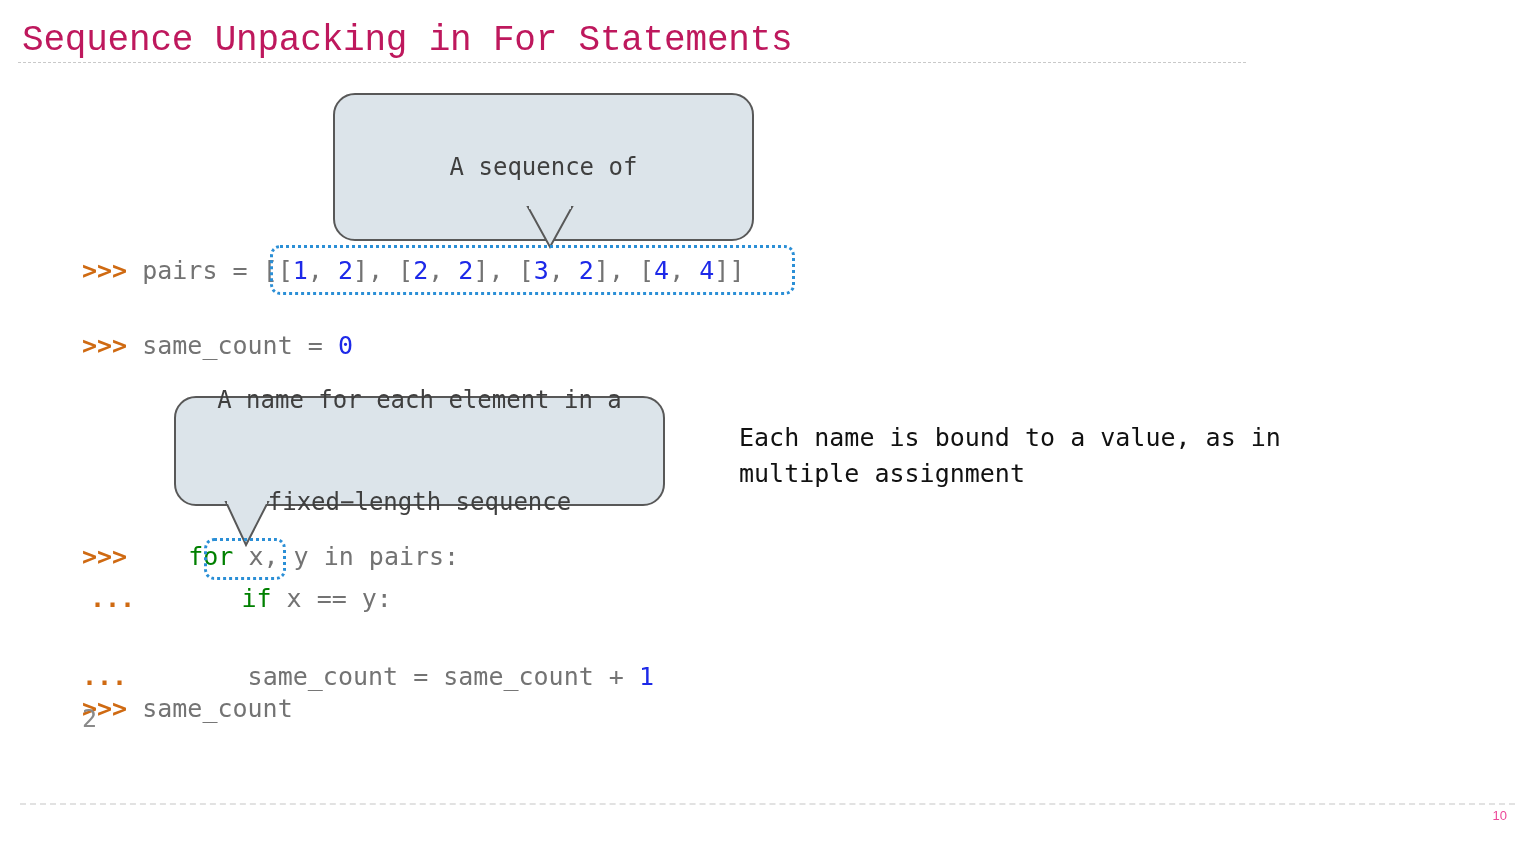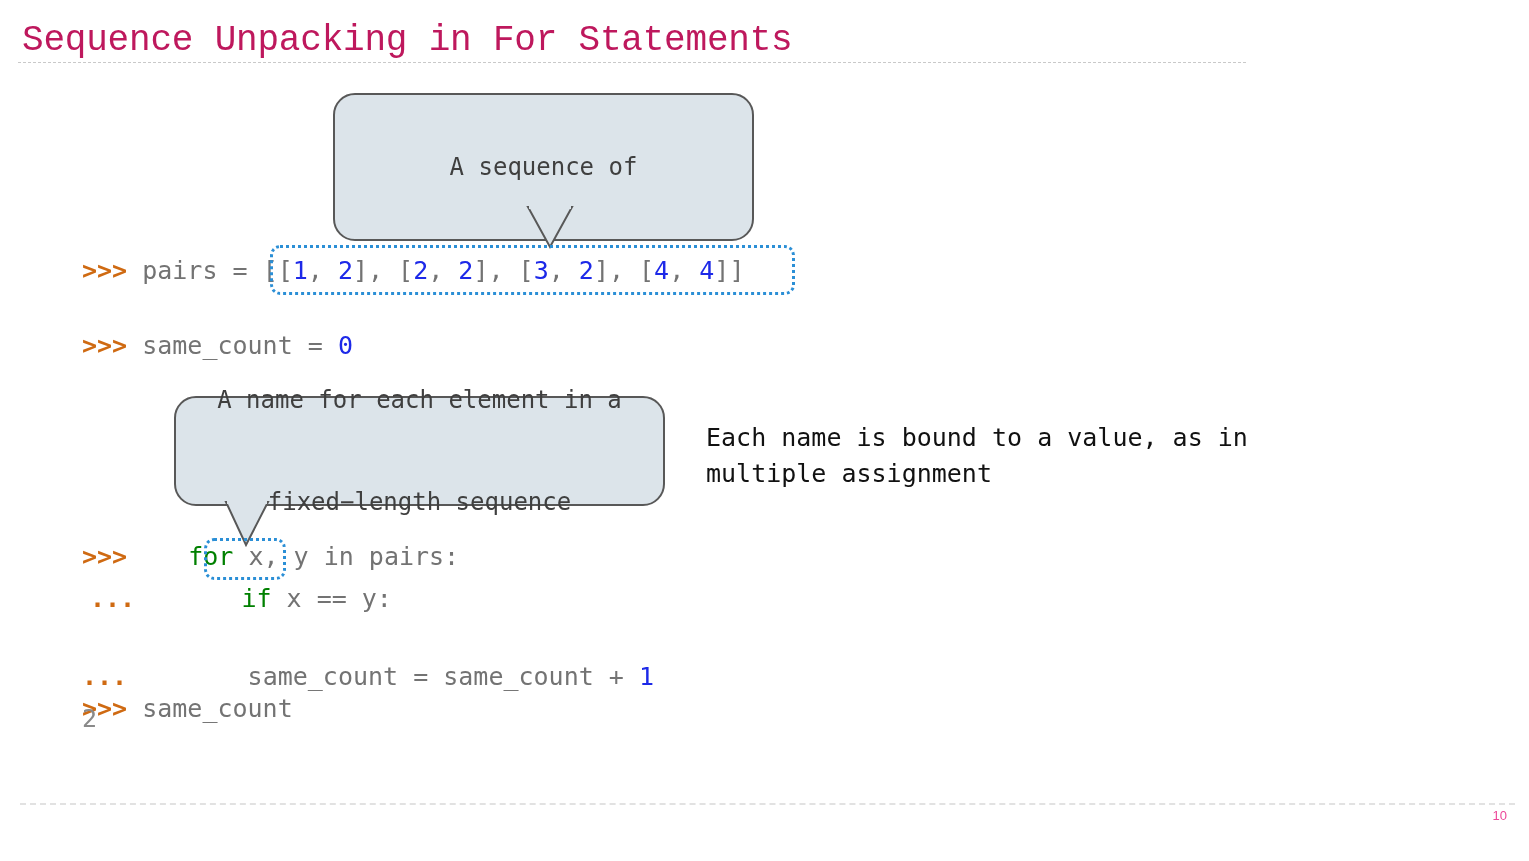--- a/index.html
+++ b/index.html
@@ -138,21 +138,21 @@
   <div>
     <div>A name for each element in a</div>
     <div>fixed−length sequence</div>
   </div>
 </div>
 <svg class="callout-tail" style="left:212px; top:500px; width:80px; height:48px;" viewBox="0 0 80 48">
   <polygon points="14,2 56,2 34,45" fill="#dce4ea" stroke="#585858" stroke-width="2"></polygon>
   <rect x="15" y="0" width="40" height="4" fill="#dce4ea"></rect>
 </svg>
 
-<div class="note" style="left:706px; top:420px;"><span>Each name is bound to a value, as in</span>
+<div class="note" style="left:739px; top:420px;"><span>Each name is bound to a value, as in</span>
 <span>multiple assignment</span></div>
 
 <div class="code" style="left:82px; top:536px;"><span class="prompt">&gt;&gt;&gt;</span><span class="plain"> </span><span class="kw">for</span><span class="plain"> </span><span class="plain">x, y</span><span class="plain"> in pairs:</span></div>
 
 <div class="dotted-box" style="left:204px; top:538px; width:82px; height:42px;"></div>
 
 <div class="code" style="left:90px; top:578px;"><span class="prompt">...</span><span class="plain">    </span><span class="kw">if</span><span class="plain"> x == y:</span></div>
 
 <div class="code" style="left:82px; top:656px;"><span class="prompt">...</span><span class="plain">        </span><span class="plain">same_count = same_count + </span><span class="num">1</span></div>
 

